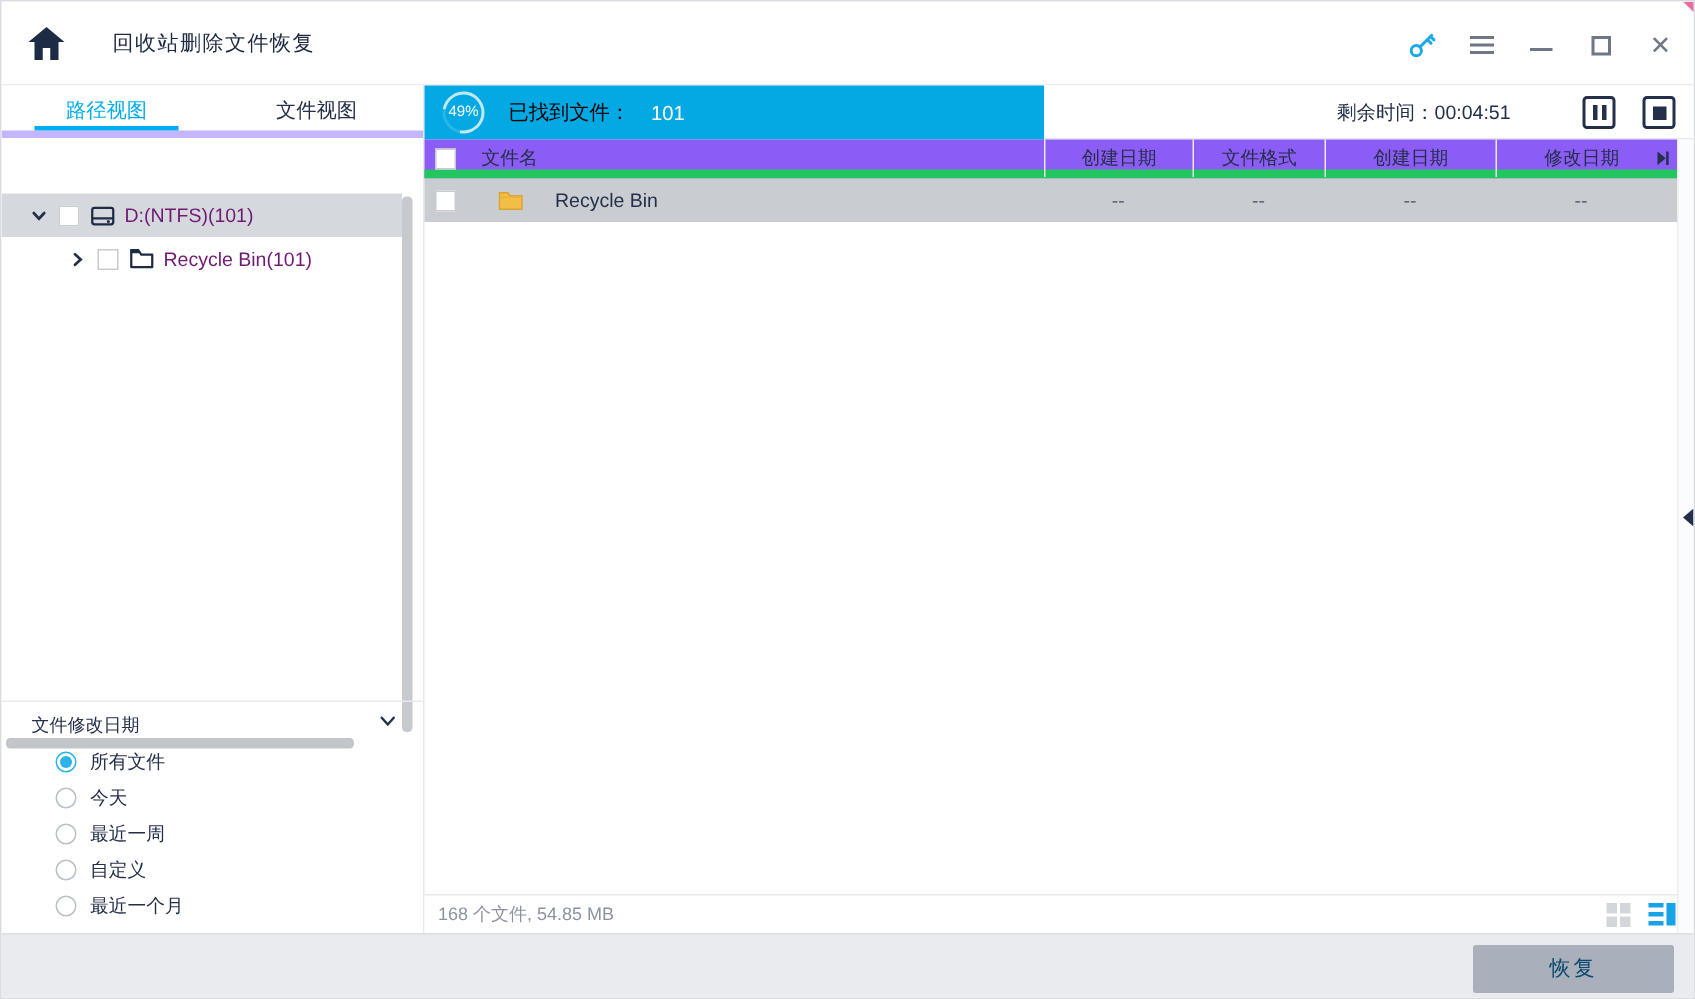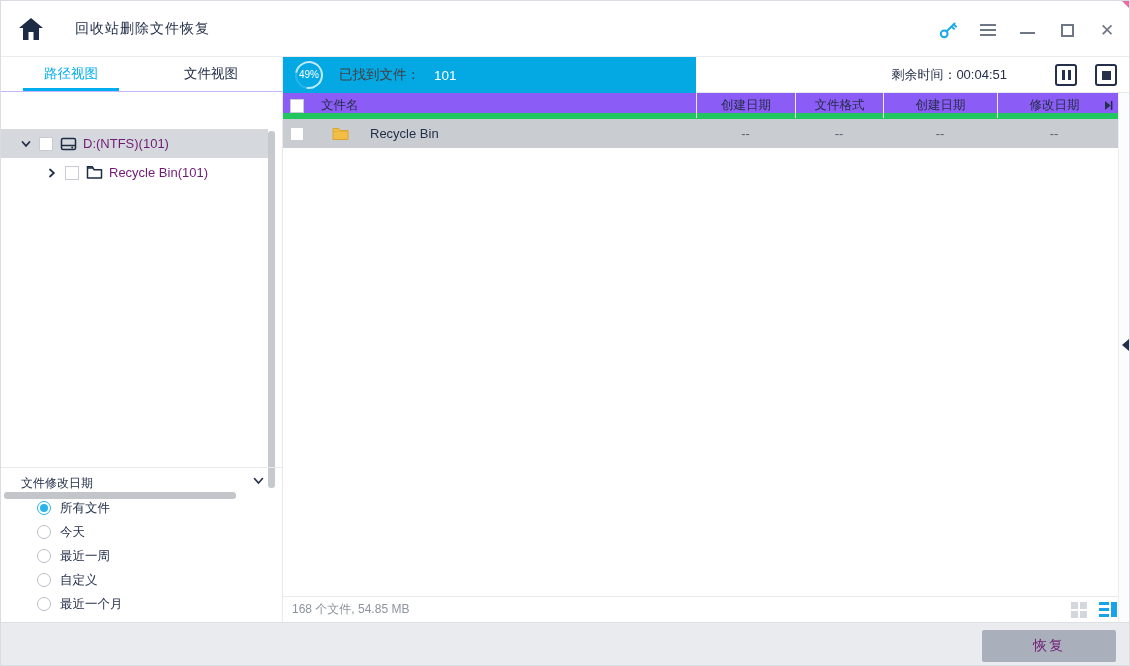--- a/index.html
+++ b/index.html
@@ -19,21 +19,21 @@
   .close-btn { left:1093px; }
   .menu-lines { width:16px; height:12px; display:flex; flex-direction:column; justify-content:space-between; }
   .menu-lines i { display:block; height:2px; background:#6f7787; }
   .min-glyph { width:15px; height:2px; background:#6f7787; margin-top:6px; }
   .max-glyph { width:13px; height:13px; border:2px solid #6f7787; }
   .close-glyph { font-size:17px; color:#6f7787; line-height:1; }
   .corner-artifact { position:absolute; right:0; top:0; width:9px; height:9px; background:#e86ca0; clip-path:polygon(100% 0,0 0,100% 100%); }
 
   
   .left-panel { position:absolute; left:0; top:56px; width:281px; height:565px; background:#fff; }
-  .tabs { position:relative; height:35px; border-bottom:1px solid #c4b5fd; display:flex; }
+  .tabs { position:relative; height:35px; border-bottom:5px solid #c4b5fd; display:flex; }
   .tab { width:140px; text-align:center; line-height:33px; font-size:13.5px; color:#242f49; cursor:pointer; position:relative; }
   .tab.active { color:#00aeef; }
   .tab.active .underline { position:absolute; left:22px; bottom:0; width:96px; height:3px; background:#00aeef; }
 
   .tree { position:relative; }
   .tree-row { position:absolute; left:0; height:29px; width:267px; display:flex; align-items:center; cursor:pointer; }
   .tree-row.selected { background:#d5d9dd; }
   .chev { width:10px; height:10px; flex:none; }
   .checkbox { width:14px; height:14px; background:#fff; border:1px solid #c8ccd2; flex:none; }
   .tree-label { font-size:13px; color:#701a75; white-space:nowrap; }
@@ -54,21 +54,21 @@
 
   .vdivider { position:absolute; left:281px; top:56px; width:1px; height:565px; background:#e6e8eb; }
 
   
   .progress-row { position:absolute; left:282px; top:56px; width:848px; height:36px; background:#fff; border-bottom:1px solid #e6e8eb; }
   .progress-fill { position:absolute; left:0; top:0; width:413px; height:36px; background:#04a9e4; }
   .pct-wrap { position:absolute; left:12px; top:4px; width:28px; height:28px; }
   .pct-ring { position:absolute; inset:0; border-radius:50%; border:2px solid rgba(255,255,255,.75); border-left-color:rgba(255,255,255,.15); transform:rotate(-35deg); }
   .pct-text { position:absolute; inset:0; text-align:center; line-height:28px; font-size:10px; color:#fff; }
   .found-wrap { position:absolute; left:56px; top:0; height:36px; display:flex; align-items:center; gap:14px; }
-  .found-label { font-size:13.5px; color:#404040; }
+  .found-label { font-size:13.5px; color:#000000; }
   .found-count { font-size:13.5px; color:#fff; }
   .remaining { position:absolute; right:124px; top:0; height:36px; line-height:36px; font-size:13px; color:#242f49; }
   .ctl-btn { position:absolute; top:7px; width:22px; height:22px; border:2px solid #242f49; border-radius:3px; display:flex; align-items:center; justify-content:center; cursor:pointer; background:#fff; }
   .pause-btn { left:772px; }
   .stop-btn { left:812px; }
   .pause-glyph { display:flex; gap:3px; }
   .pause-glyph i { display:block; width:3px; height:10px; background:#242f49; }
   .stop-glyph { width:9px; height:9px; background:#242f49; }
 
   
@@ -91,21 +91,21 @@
   .detail-icon { position:absolute; left:816px; top:5px; width:18px; height:16px; cursor:pointer; }
   .detail-icon .bar { position:absolute; left:0; width:10px; height:3px; background:#18a2e8; }
   .detail-icon .bar:nth-child(1){ top:0; } .detail-icon .bar:nth-child(2){ top:6px; } .detail-icon .bar:nth-child(3){ top:12px; }
   .detail-icon .vbar { position:absolute; right:0; top:0; width:6px; height:15px; background:#18a2e8; }
 
   .right-strip { position:absolute; left:1117px; top:92px; width:13px; height:529px; border-left:1px solid #eceef0; background:#fbfcfd; }
   .collapse-handle { position:absolute; left:3px; top:246px; width:0; height:0; border-top:6px solid transparent; border-bottom:6px solid transparent; border-right:7px solid #242f49; cursor:pointer; }
 
   
   .bottom-bar { position:absolute; left:0; top:621px; width:1130px; height:45px; background:#e9ebee; border-top:1px solid #dcdfe3; }
-  .recover-btn { position:absolute; left:981px; top:7px; width:134px; height:32px; background:#a9b0bb; border:none; border-radius:2px; font-size:14px; color:#701a75; letter-spacing:2px; cursor:default; font-family:inherit; }
+  .recover-btn { position:absolute; left:981px; top:7px; width:134px; height:32px; background:#a9b0bb; border:none; border-radius:2px; font-size:14px; color:#0c4a6e; letter-spacing:2px; cursor:default; font-family:inherit; }
 
   svg { display:block; }
 </style>
 </head>
 <body>
 
 <div id="window">
 
   <div class="titlebar">
     <div class="home-btn">

